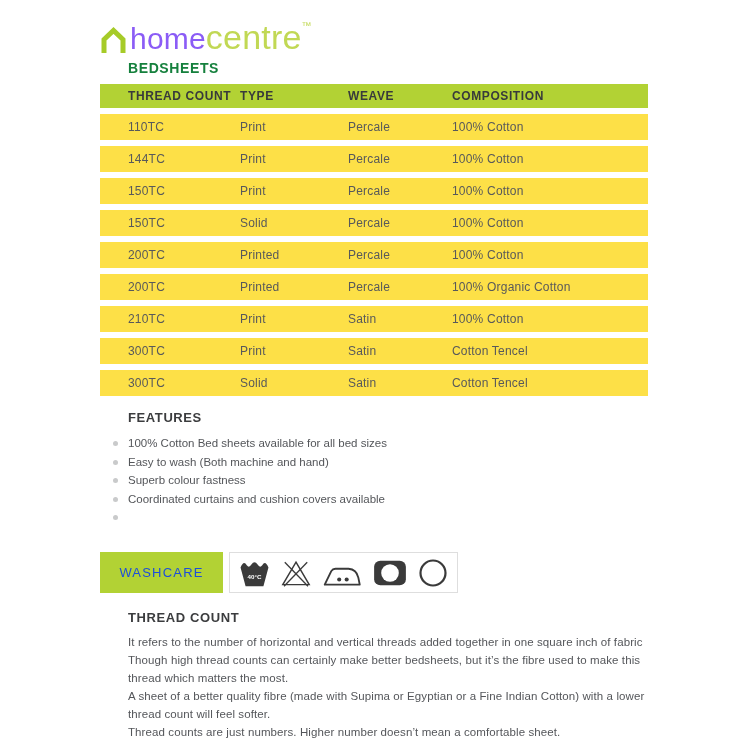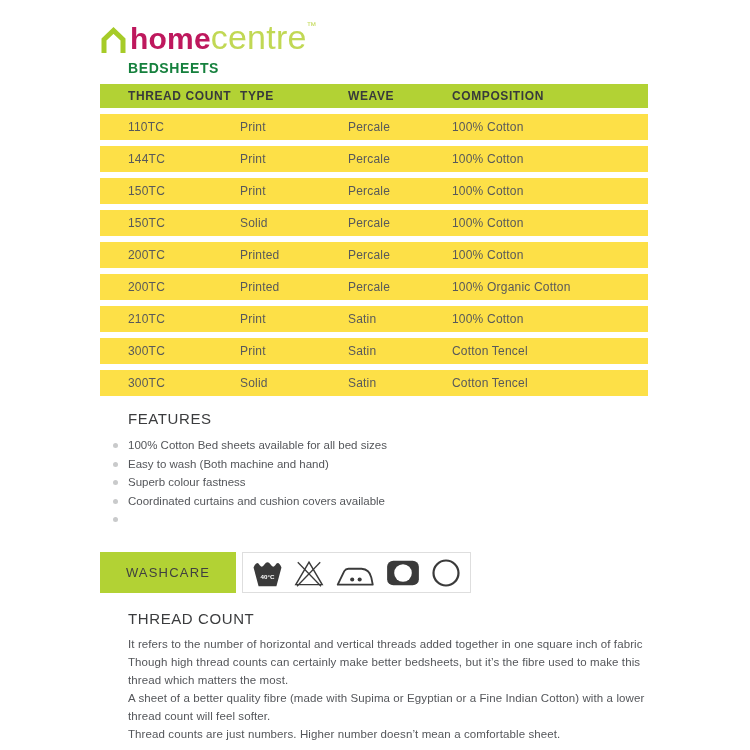--- a/index.html
+++ b/index.html
@@ -17,22 +17,22 @@
   .logo {
     position: absolute;
     left: 100px; top: 20px;
     display: flex;
     align-items: flex-end;
     line-height: 1;
   }
   .logo svg { margin-right: 3px; }
   .logo-home {
     font-size: 30px;
-    font-weight: bold;
-    color: #be185d;
+    font-weight: normal;
+    color: #8b5cf6;
     letter-spacing: 0.2px;
     text-align: center;
   }
   .logo-centre {
     font-size: 34px;
     font-weight: normal;
     color: #c1d854;
     letter-spacing: 0.2px;
   }
   .logo-tm {
@@ -81,22 +81,22 @@
     color: #58595b;
   }
 
   
   .features {
     position: absolute;
     left: 100px; top: 410px;
     width: 600px;
   }
   .section-title {
-    font-size: 15px;
-    font-weight: normal;
+    font-size: 13px;
+    font-weight: bold;
     letter-spacing: 0.6px;
     color: #3b3c3e;
     padding-left: 28px;
   }
   .features ul {
     list-style: none;
     margin-top: 9px;
   }
   .features li {
     position: relative;
@@ -114,28 +114,28 @@
   }
 
   
   .washcare {
     position: absolute;
     left: 100px; top: 552px;
     display: flex;
     align-items: stretch;
   }
   .washcare-label {
-    width: 136px; height: 41px;
+    width: 123px; height: 41px;
     background: #b2d234;
     display: flex;
     align-items: center;
     justify-content: center;
     font-size: 13px;
     letter-spacing: 1.2px;
-    color: #404040;
+    color: #1d4ed8;
   }
   .washcare-icons {
     margin-left: 6px;
     width: 229px; height: 41px;
     border: 1px solid #dedede;
     background: #ffffff;
     display: flex;
     align-items: center;
     justify-content: center;
     gap: 10px;

